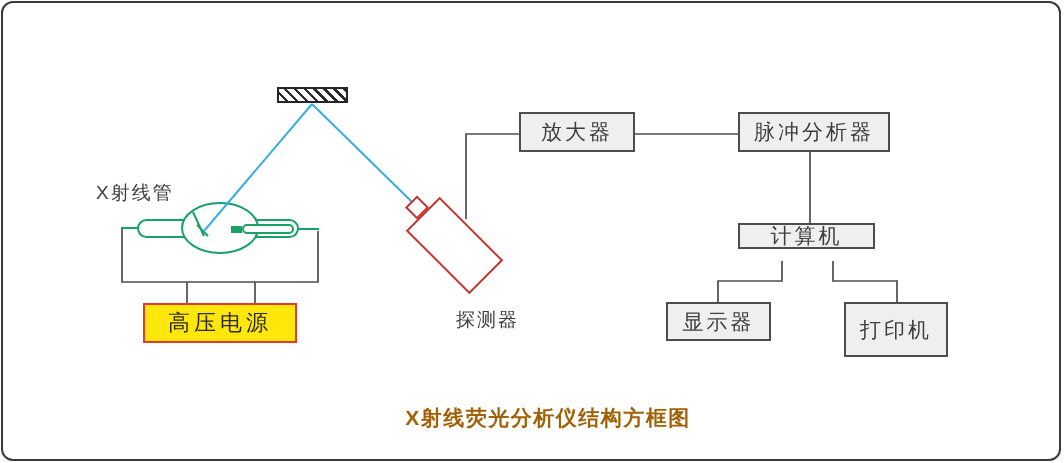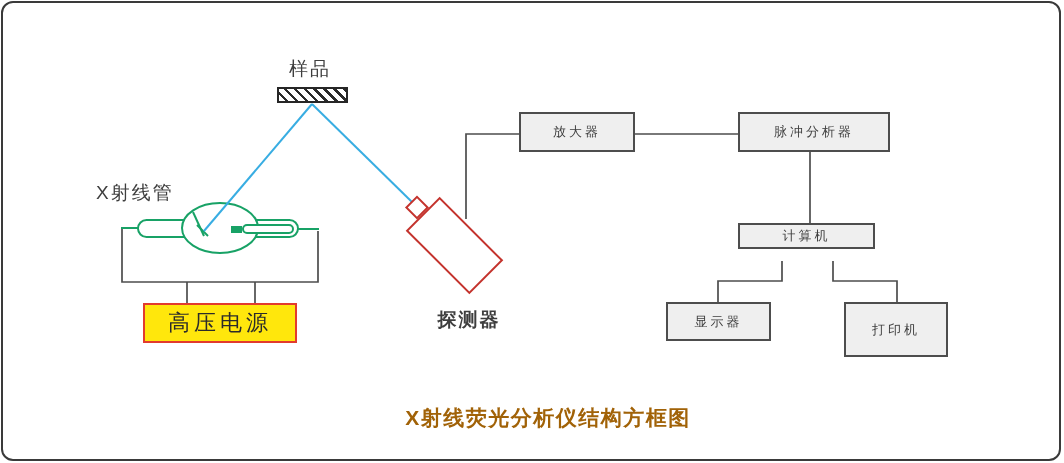--- a/index.html
+++ b/index.html
@@ -24,21 +24,21 @@
   .lbl{
     position:absolute;color:var(--text-color,#3e3e3e);
     font-size:19px;letter-spacing:2px;white-space:nowrap;
   }
   .node{
     position:absolute;box-sizing:border-box;
     display:flex;align-items:center;justify-content:center;
     background:var(--box-fill,#efefef);
     border:2px solid var(--box-border,#4d4d4d);
     color:var(--text-color,#3e3e3e);
-    font-size:13px;letter-spacing:3px;white-space:nowrap;
+    font-size:21px;letter-spacing:3px;white-space:nowrap;
   }
   .node.power{
     background:var(--power-fill,#ffe70c);
     border:2.5px solid var(--power-border,#e23b2e);
     color:#2b2b2b;font-size:22px;letter-spacing:4px;
   }
   .sample-hatch{
     position:absolute;left:277px;top:87px;width:71px;height:16px;
     box-sizing:border-box;border:2px solid #262626;
     background:repeating-linear-gradient(45deg,#ffffff 0,#ffffff 4.5px,#2a2a2a 4.5px,#2a2a2a 7px);
@@ -82,28 +82,27 @@
       <line class="beam" x1="312" y1="104" x2="204" y2="231"></line>
       <line class="beam" x1="312" y1="104" x2="413" y2="203"></line>
     </g>
 
     <g>
       <rect class="det" x="409.5" y="200" width="15" height="15" transform="rotate(45 417 207.5)"></rect>
       <rect class="det" x="410.5" y="222.5" width="88" height="46" transform="rotate(45 454.5 245.5)"></rect>
     </g>
   </svg>
 
-  <div class="lbl" style="left:270px;top:56px;width:80px;text-align:center;">样品</div>
   <div class="sample-hatch"></div>
 
   <div class="lbl" style="left:96px;top:180px;">X射线管</div>
 
   <div class="node power" style="left:143px;top:303px;width:154px;height:40px;">高压电源</div>
 
-  <div class="lbl" style="left:419px;top:307px;width:100px;text-align:center;font-weight:bold;">探测器</div>
+  <div class="lbl" style="left:419px;top:307px;width:100px;text-align:right;">探测器</div>
 
   <div class="node" style="left:519px;top:112px;width:116px;height:40px;">放大器</div>
   <div class="node" style="left:738px;top:112px;width:152px;height:40px;">脉冲分析器</div>
   <div class="node" style="left:738px;top:223px;width:137px;height:26px;">计算机</div>
   <div class="node" style="left:666px;top:302px;width:105px;height:39px;">显示器</div>
   <div class="node" style="left:844px;top:302px;width:104px;height:55px;">打印机</div>
 
   <div class="title">X射线荧光分析仪结构方框图</div>
 
   <div class="frame"></div>

